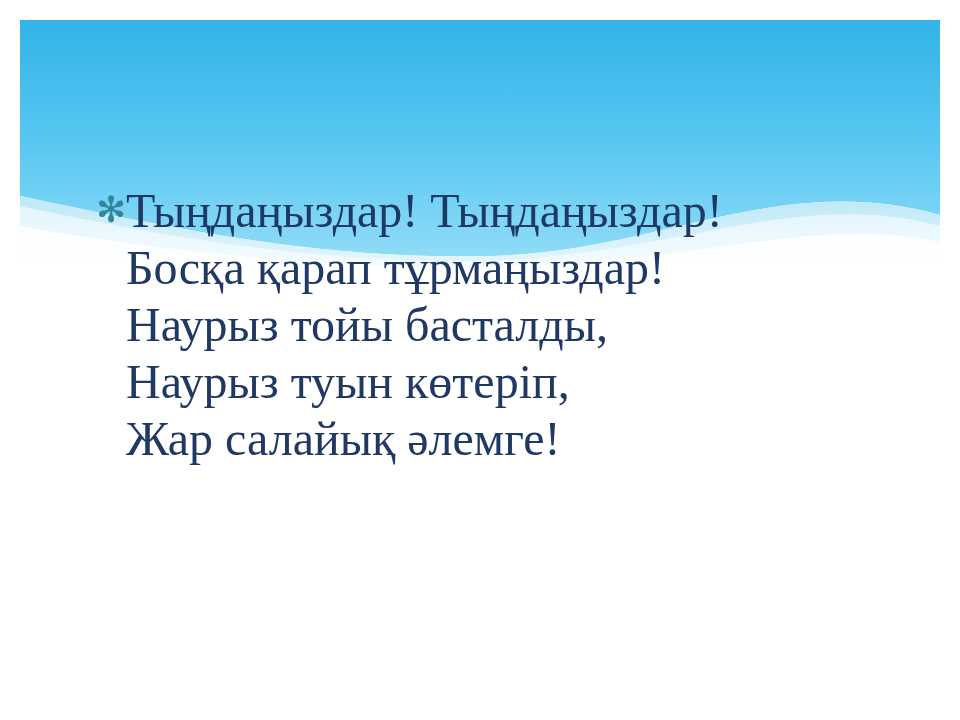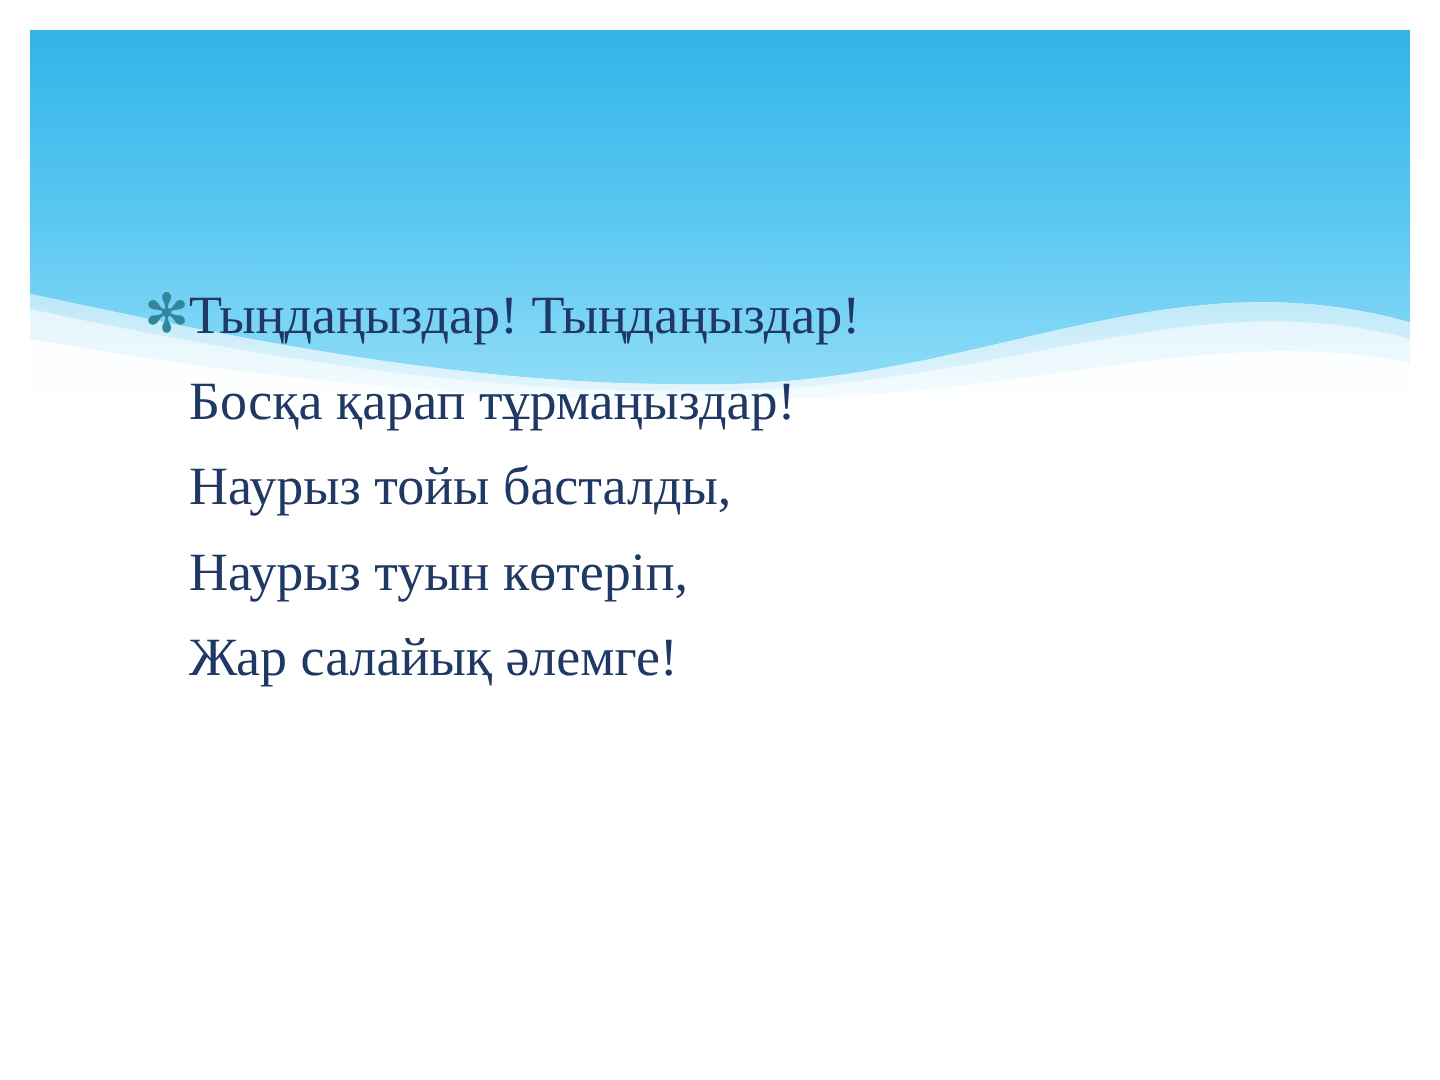--- a/index.html
+++ b/index.html
@@ -47,21 +47,21 @@
     flex: 0 0 auto;
     color: #31859c;
     font-size: 36px;
     line-height: 56px;
     width: 30px;
     font-family: "DejaVu Sans", sans-serif;
   }
   .bullet-text {
     flex: 1 1 auto;
     color: #1f3864;
-    font-size: 36px;
+    font-size: 48px;
     line-height: 57px;
     font-family: "Liberation Serif", serif;
     white-space: pre-line;
     letter-spacing: 0px;
   }
 </style>
 </head>
 <body>
 
 <div class="slide">

